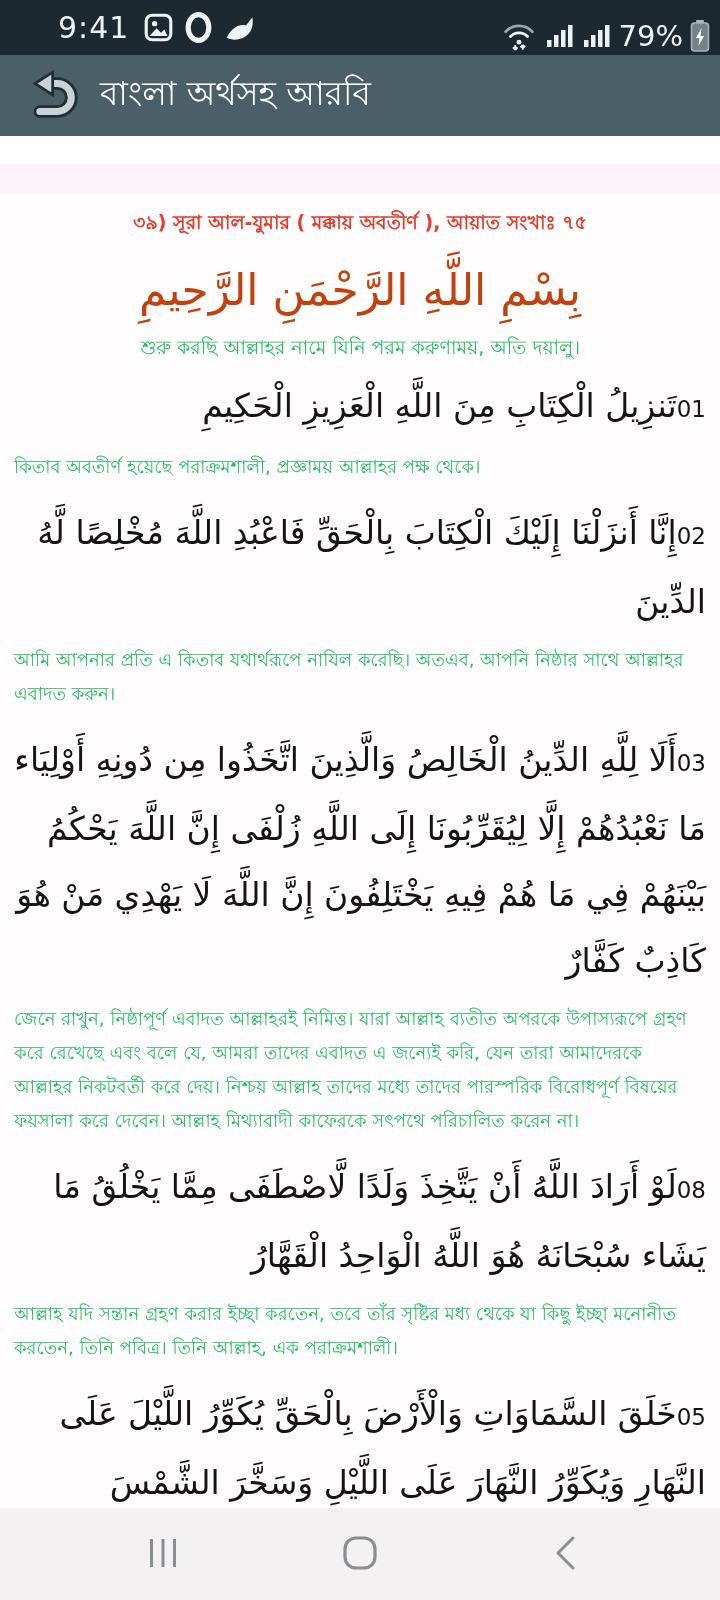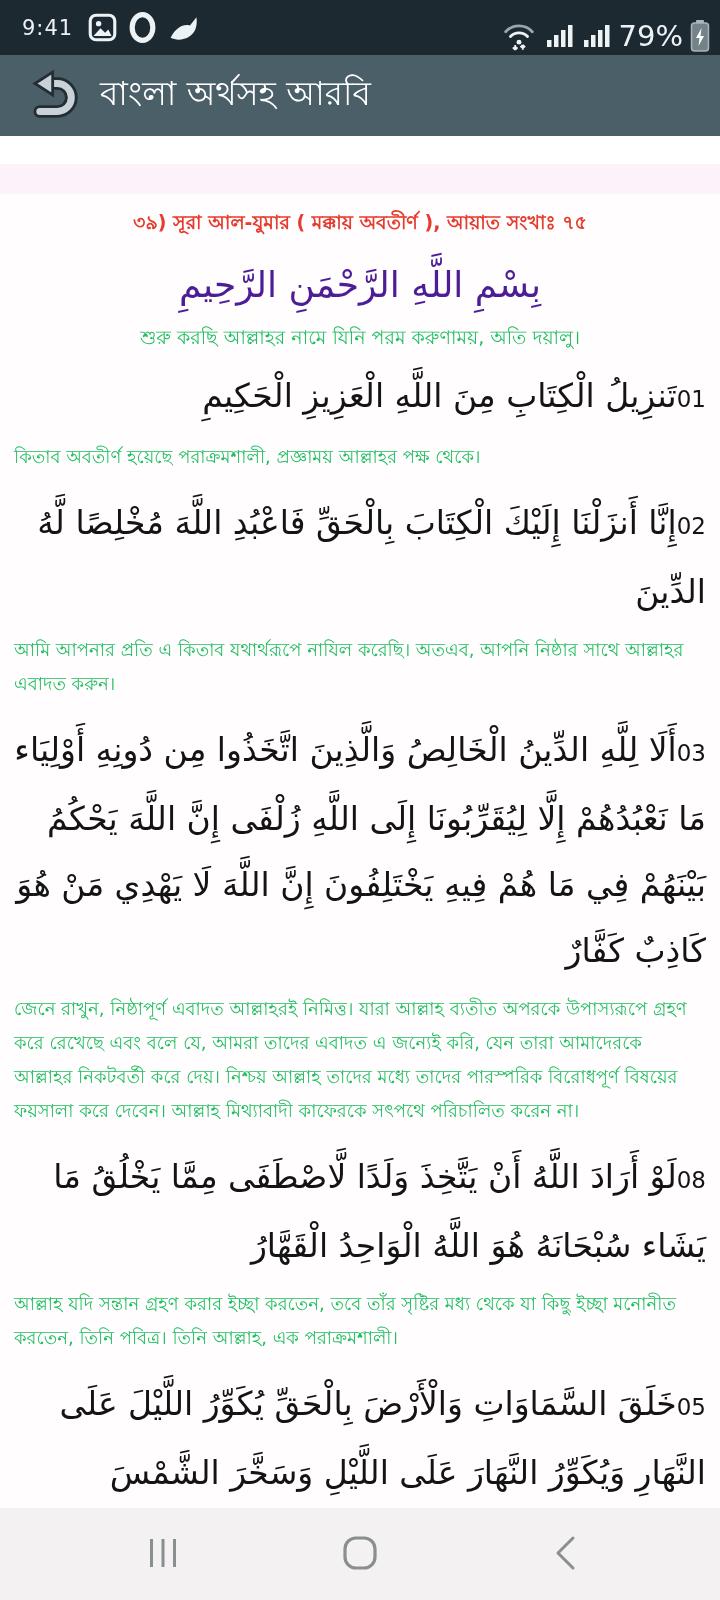--- a/index.html
+++ b/index.html
@@ -5,21 +5,21 @@
   html,body{margin:0;padding:0;}
   body{
     width:720px;height:1600px;position:relative;overflow:hidden;
     background:#ffffff;font-family:"DejaVu Sans",sans-serif;
   }
   
   .status-bar{
     position:absolute;top:0;left:0;width:720px;height:55px;
     background:#1c2931;color:#edf2f4;display:flex;align-items:center;
   }
-  .sb-time{font-size:21px;margin-left:22px;letter-spacing:1px;}
+  .sb-time{font-size:30px;margin-left:58px;letter-spacing:1px;}
   .sb-left-icons{display:flex;align-items:center;gap:9px;margin-left:14px;}
   .sb-right{margin-left:auto;display:flex;align-items:center;gap:7px;margin-right:10px;margin-top:16px;}
   .sb-batt-text{font-size:29px;}
   .sb-ic{display:inline-flex;align-items:center;justify-content:center;}
   
   .app-bar{
     position:absolute;top:55px;left:0;width:720px;height:81px;
     background:#4b5f68;display:flex;align-items:center;
   }
   .back-btn{margin-left:26px;width:58px;height:58px;border:none;background:transparent;
@@ -28,21 +28,21 @@
   
   .content{
     position:absolute;top:164px;left:0;width:720px;height:1344px;
     background:#fffdfe;overflow:hidden;
   }
   .pink-strip{height:30px;background:#fbf3f9;}
   .surah-header{
     color:#e63c2e;font-weight:bold;font-size:19px;line-height:36px;
     text-align:center;margin:10px 6px 0;
   }
-  .bismillah-ar{text-align:center;font-size:36px;color:#4c1d95;margin:24px 0 16px;direction:rtl;}
+  .bismillah-ar{text-align:center;font-size:44px;color:#c2410c;margin:24px 0 16px;direction:rtl;}
   .bismillah-bn{text-align:center;font-size:19px;color:#1fbe5f;margin:14px 0 0;line-height:32px;}
   .verse{padding:0 14px;}
   .arabic{
     direction:rtl;text-align:right;unicode-bidi:embed;
     font-size:33px;line-height:66px;color:#141414;margin:10px 0 0;
   }
   .vnum{font-size:23px;color:#141414;margin-top:35px;}
   .bangla{
     text-align:left;font-size:18px;line-height:34px;color:#1fbe5f;margin:8px 0 16px;
   }

